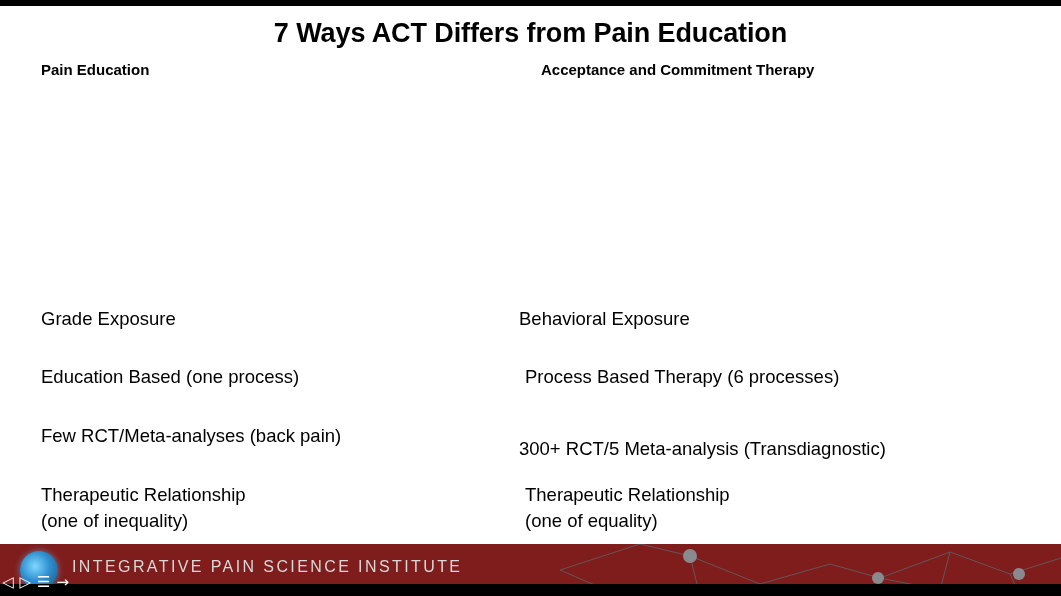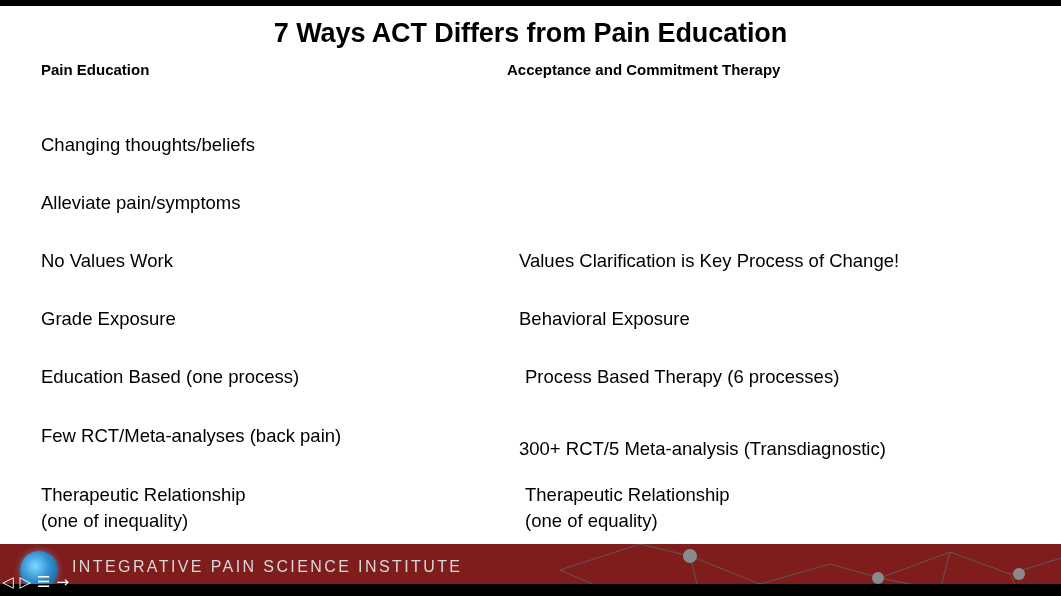--- a/index.html
+++ b/index.html
@@ -41,21 +41,21 @@
     letter-spacing: -0.1px;
   }
   .col-head {
     position: absolute;
     font-size: 15px;
     font-weight: bold;
     color: #000000;
     top: 55px;
   }
   #head-left { left: 41px; }
-  #head-right { left: 507px; }
+  #head-right { left: 541px; }
 
   .row {
     position: absolute;
     font-size: 18.5px;
     color: #000000;
     line-height: 26px;
     white-space: pre-line;
   }
   .col-l { left: 41px; }
   .col-r { left: 519px; }
@@ -117,26 +117,22 @@
 
 <div id="slide">
 
   <div id="slide-white">
 
     <div id="title">7 Ways ACT Differs from Pain Education</div>
 
     <div class="col-head" id="head-left">Pain Education</div>
     <div class="col-head" id="head-right">Acceptance and Commitment Therapy</div>
 
-    <div class="row col-l" style="top:126px;">Changing thoughts/beliefs</div>
 
-    <div class="row col-l" style="top:184px;">Alleviate pain/symptoms</div>
 
-    <div class="row col-l" style="top:242px;">No Values Work</div>
-    <div class="row col-r" style="top:242px;">Values Clarification is Key Process of Change!</div>
 
     <div class="row col-l" style="top:300px;">Grade Exposure</div>
     <div class="row col-r" style="top:300px;">Behavioral Exposure</div>
 
     <div class="row col-l" style="top:358px;">Education Based (one process)</div>
     <div class="row col-r" style="top:358px; left:525px;">Process Based Therapy (6 processes)</div>
 
     <div class="row col-l" style="top:417px;">Few RCT/Meta-analyses  (back pain)</div>
     <div class="row col-r" style="top:430px;">300+ RCT/5 Meta-analysis (Transdiagnostic)</div>
 

